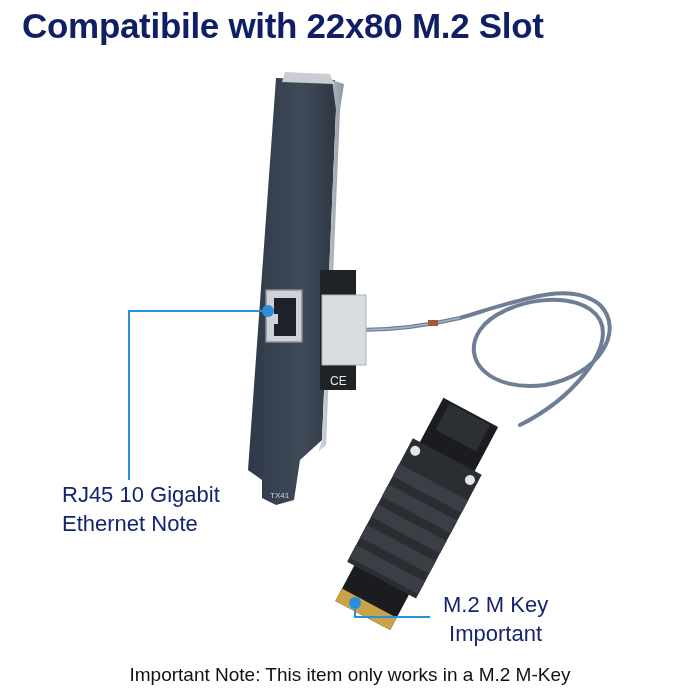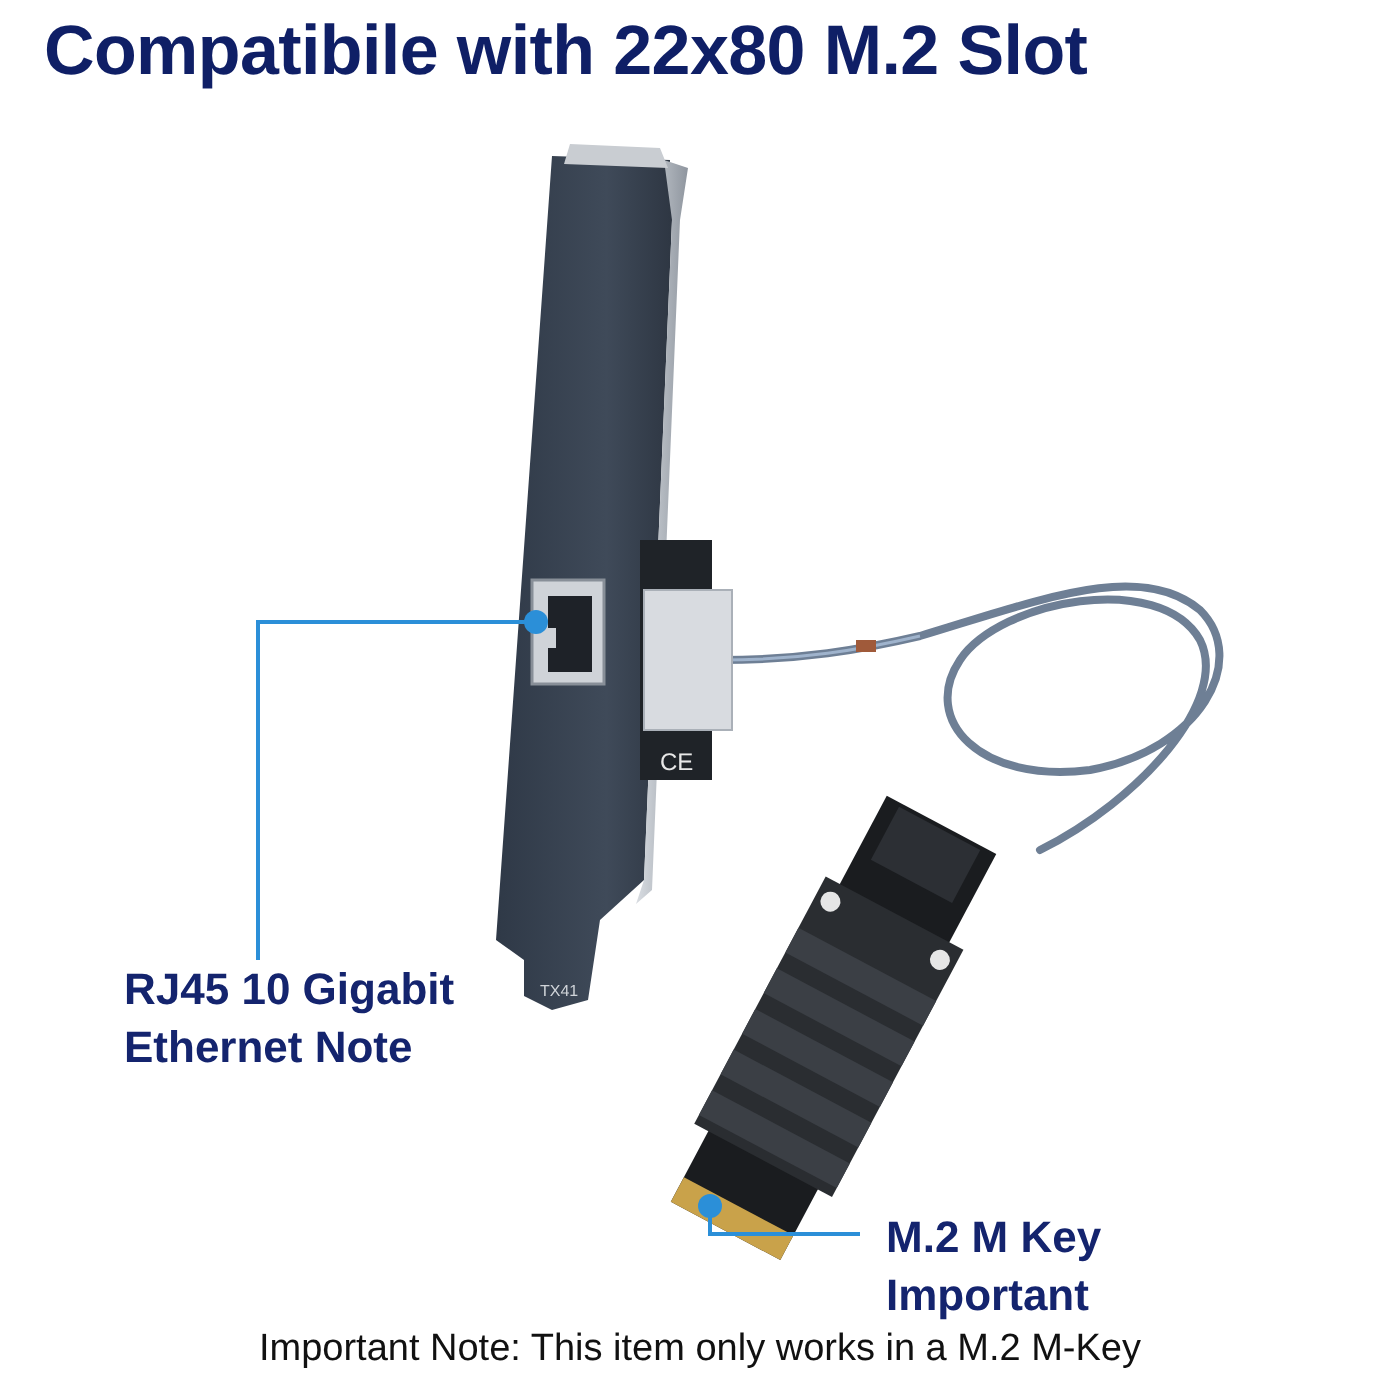--- a/index.html
+++ b/index.html
@@ -1,21 +1,21 @@
 <!DOCTYPE html>
 <html><head>
 <meta charset="utf-8">
 <style>
   html, body { margin: 0; padding: 0; background: #ffffff; }
   body { width: 700px; height: 700px; position: relative; overflow: hidden; font-family: "Liberation Sans", "DejaVu Sans", sans-serif; }
   .title { position: absolute; left: 22px; top: 6px; font-size: 35px; font-weight: bold; color: #0f1f66; letter-spacing: -0.3px; white-space: nowrap; text-align: right; }
   .illustration { position: absolute; left: 0; top: 0; width: 700px; height: 700px; }
-  .label { position: absolute; font-size: 22px; line-height: 29px; color: #14246e; white-space: nowrap; font-weight: bold; }
+  .label { position: absolute; font-size: 22px; line-height: 29px; color: #14246e; white-space: nowrap; }
   .label-rj45 { left: 62px; top: 480px; }
-  .label-m2 { left: 443px; top: 604px; }
+  .label-m2 { left: 443px; top: 590px; text-align: center; }
   .note { position: absolute; left: 0; width: 700px; top: 664px; text-align: center; font-size: 19px; color: #111111; white-space: nowrap; }
 </style>
 </head>
 <body>
 
 <div class="title">Compatibile with 22x80 M.2 Slot</div>
 
 <svg class="illustration" viewBox="0 0 700 700" xmlns="http://www.w3.org/2000/svg">
   <defs>
     <linearGradient id="bracketGrad" x1="0" x2="1" y1="0" y2="0">

